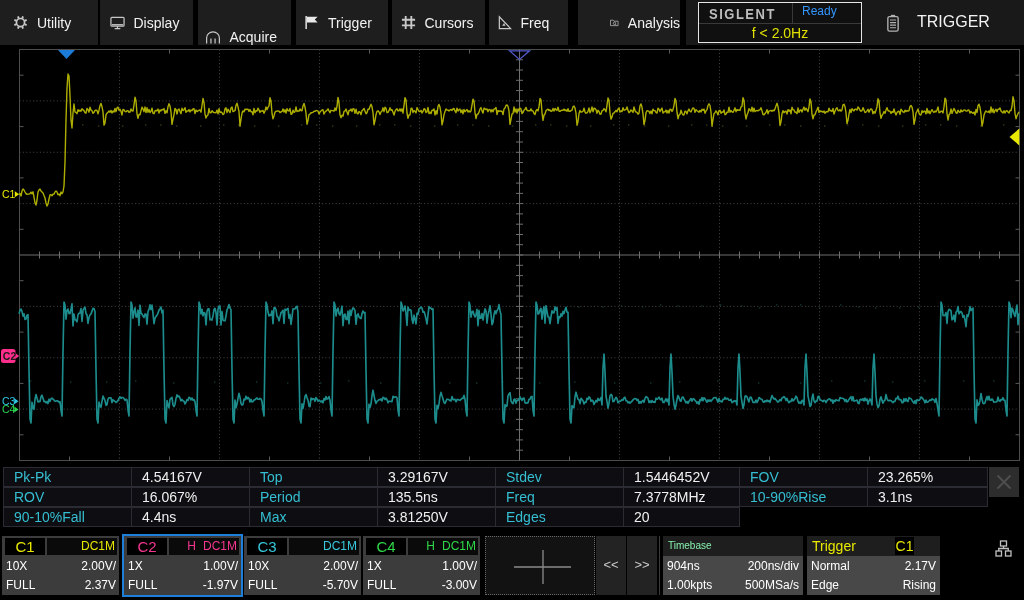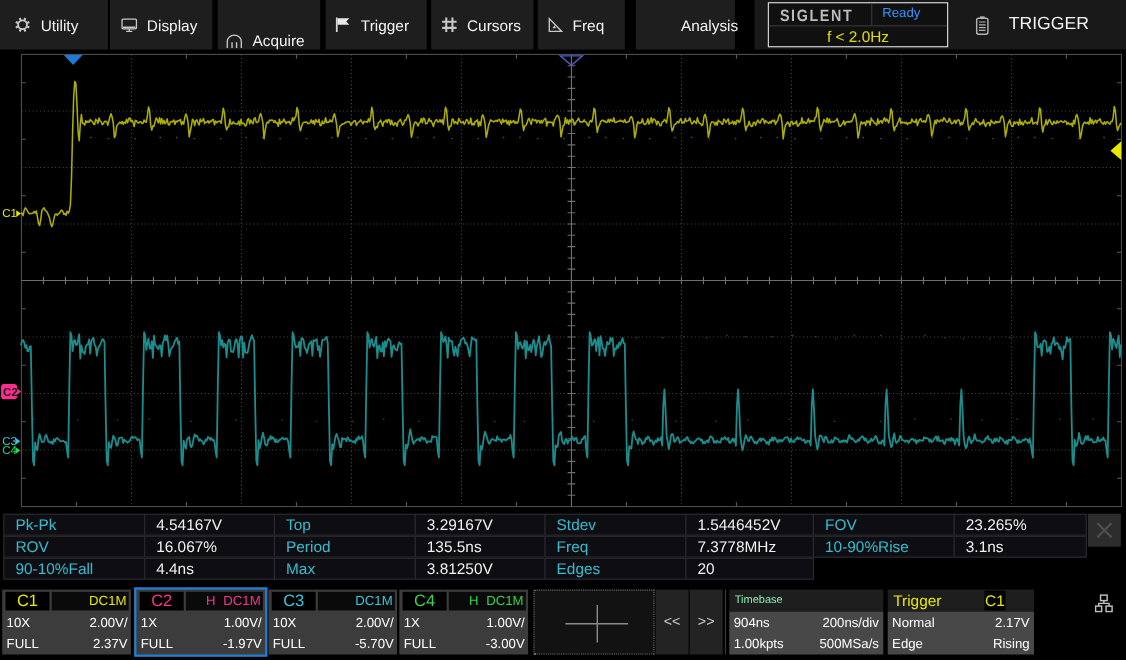--- a/index.html
+++ b/index.html
@@ -69,21 +69,21 @@
       </svg>
       <span class="mtext">Cursors</span>
     </div>
 <div class="mcell" style="left:488.5px;width:79px;padding-left:8px;">
       <svg class="micon" width="15" height="15" viewBox="0 0 16 16">
         <path d="M2.5 14.5V2l12 12.5z" fill="none" stroke="#c8c8c8" stroke-width="1.3"></path>
         <path d="M5.5 11.5l3.5 0-1.5-3z" fill="#c8c8c8"></path>
       </svg>
       <span class="mtext">Freq</span>
     </div>
-<div class="mcell" style="left:578px;width:90px;padding-left:32px;">
+<div class="mcell" style="left:578px;width:102px;padding-left:32px;">
       <svg class="micon" width="16" height="15" viewBox="0 0 17 16">
         <path d="M1 3.5h5l1.5 2h8V14H1z" fill="none" stroke="#c8c8c8" stroke-width="1.3"></path>
         <circle cx="8.5" cy="9.5" r="2.3" fill="none" stroke="#c8c8c8" stroke-width="1.2"></circle>
         <path d="M10.2 11.2l2 2" stroke="#c8c8c8" stroke-width="1.3"></path>
       </svg>
       <span class="mtext">Analysis</span>
     </div>
 <div style="position:absolute;left:686px;top:0;width:338px;height:45px;background:#191919;"></div>
 <div id="stat">
   <div class="vline"></div>

